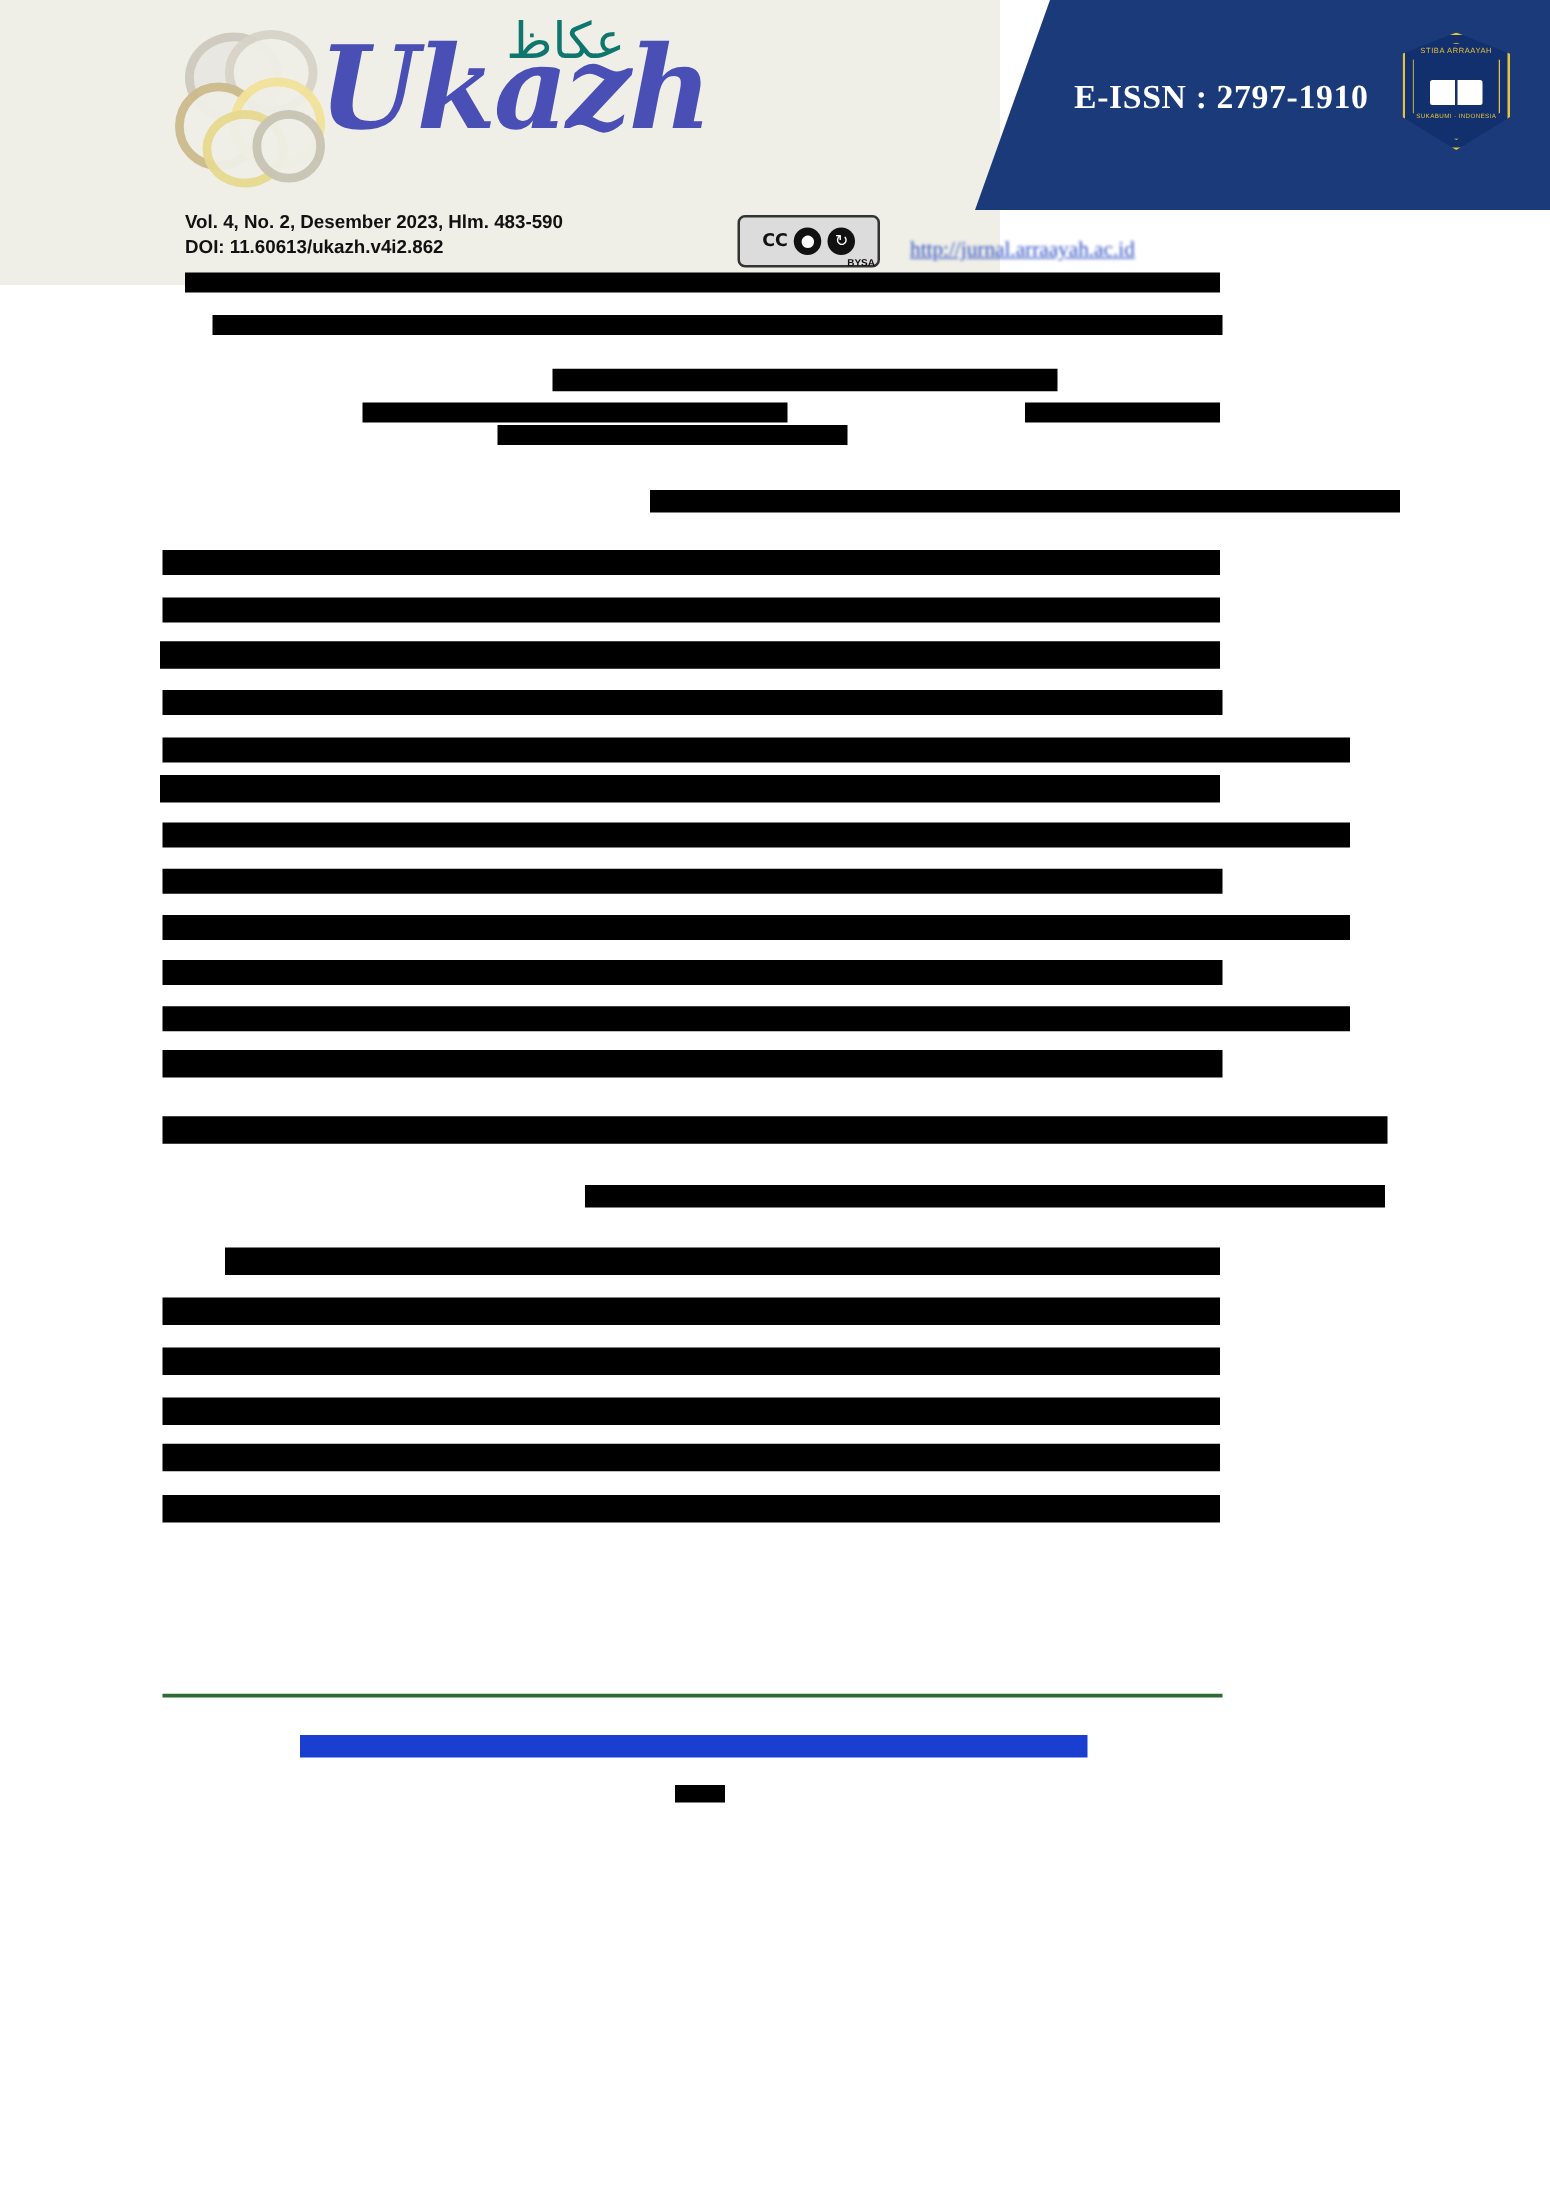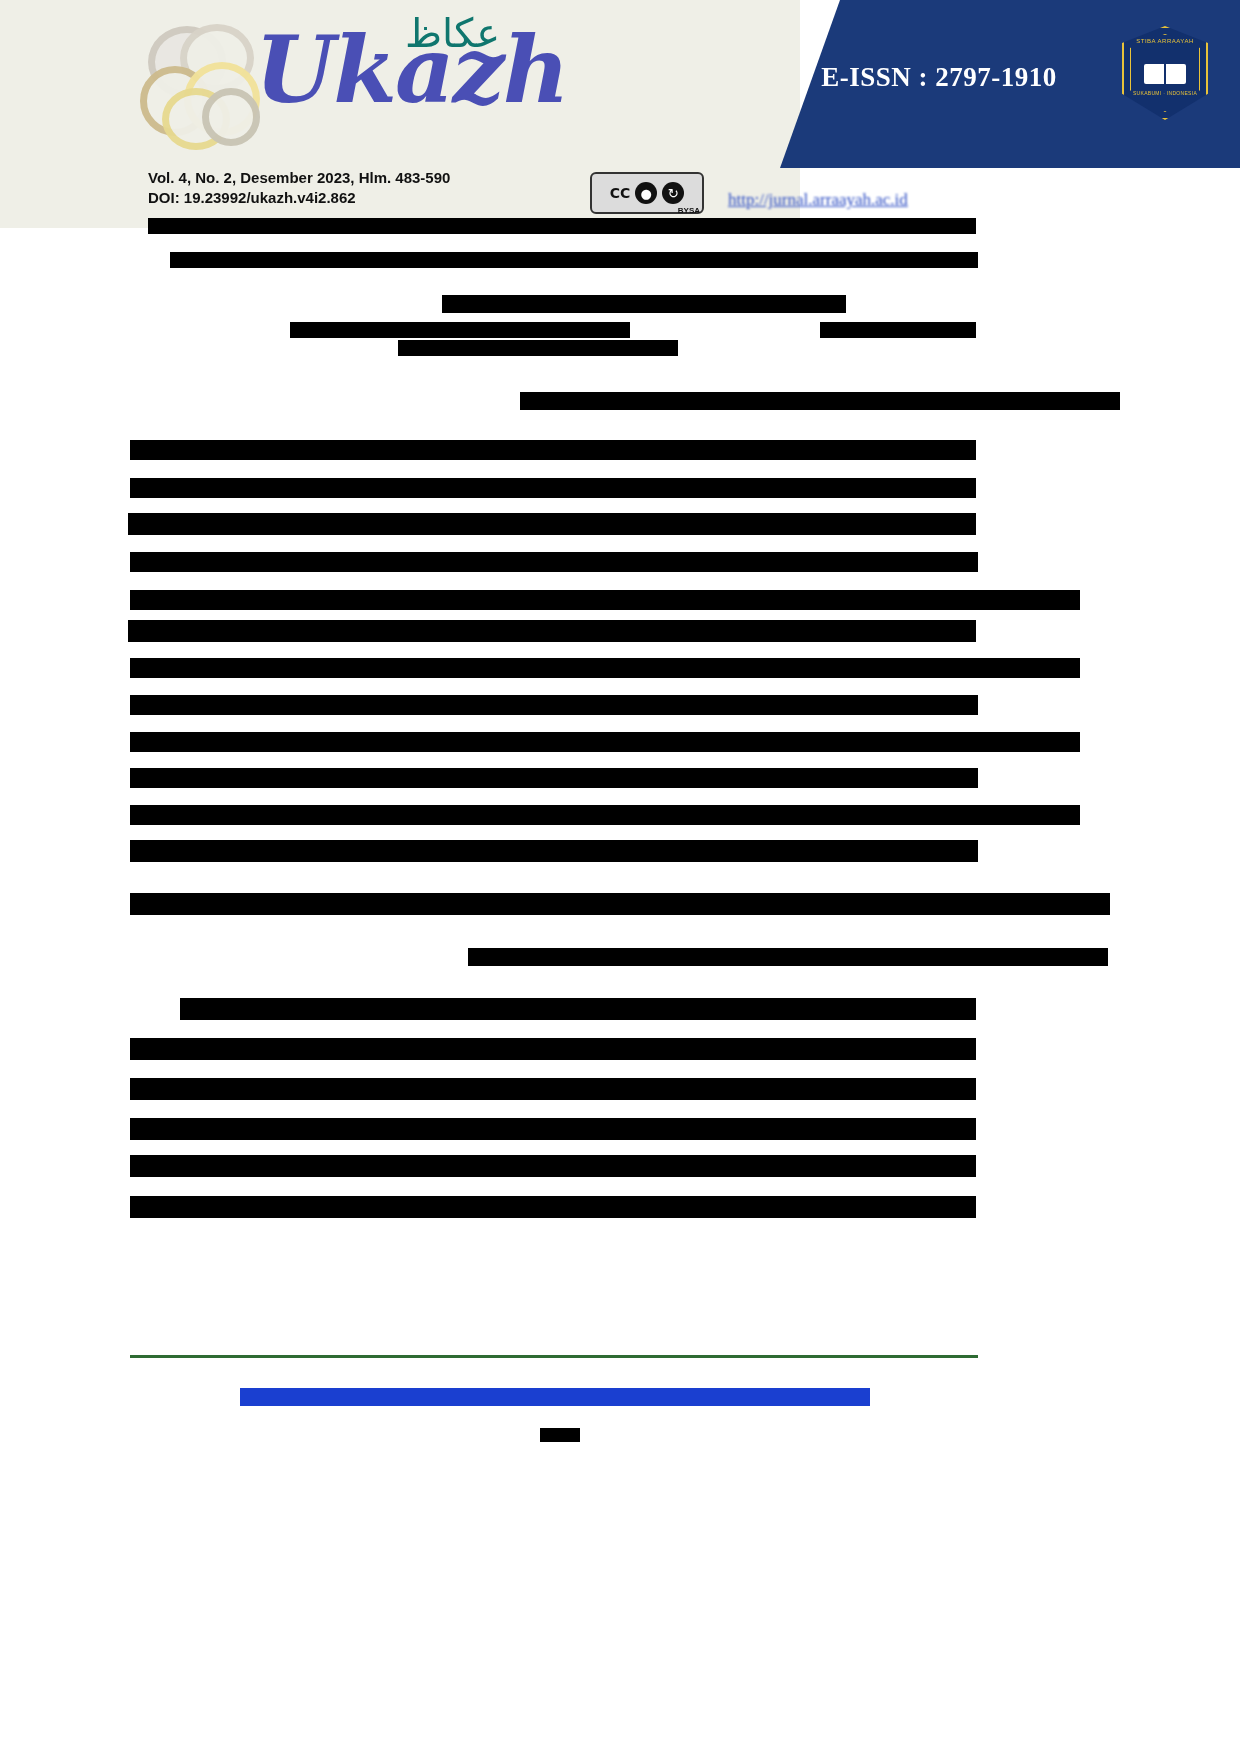--- a/index.html
+++ b/index.html
@@ -35,21 +35,21 @@
     position: absolute;
     left: 780px;
     top: 0;
     width: 460px;
     height: 168px;
     background: #1b3a7a;
     clip-path: polygon(60px 0, 460px 0, 460px 168px, 0 168px);
   }
   .eissn {
     position: absolute;
-    left: 774px;
+    left: 812px;
     top: 62px;
     width: 330px;
     text-align: center;
     color: #ffffff;
     font-family: "Liberation Serif", serif;
     font-weight: bold;
     font-size: 27px;
     letter-spacing: 0.5px;
   }
   
@@ -273,21 +273,21 @@
     <div class="lobe" style="left:62px; top:66px; width:44px; height:44px; background:#efefe7; border:7px solid #c9c4b4;"></div>
   </div>
 
   <div class="masthead">
     <div class="arabic-mark">عكاظ</div>
     <div class="ukazh-word">Ukazh</div>
   </div>
 
   <div class="volinfo">
     <div>Vol. 4, No. 2, Desember 2023, Hlm. 483-590</div>
-    <div>DOI: 19.23992/ukazh.v4i2.862</div>
+    <div>DOI: 11.60613/ukazh.v4i2.862</div>
   </div>
 
   <div class="cc-badge">
     <span class="cc-txt">CC</span>
     <span class="circ">●</span>
     <span class="circ">↻</span>
   </div>
   <div class="cc-sub">
     <span>BY</span>
     <span>SA</span>

